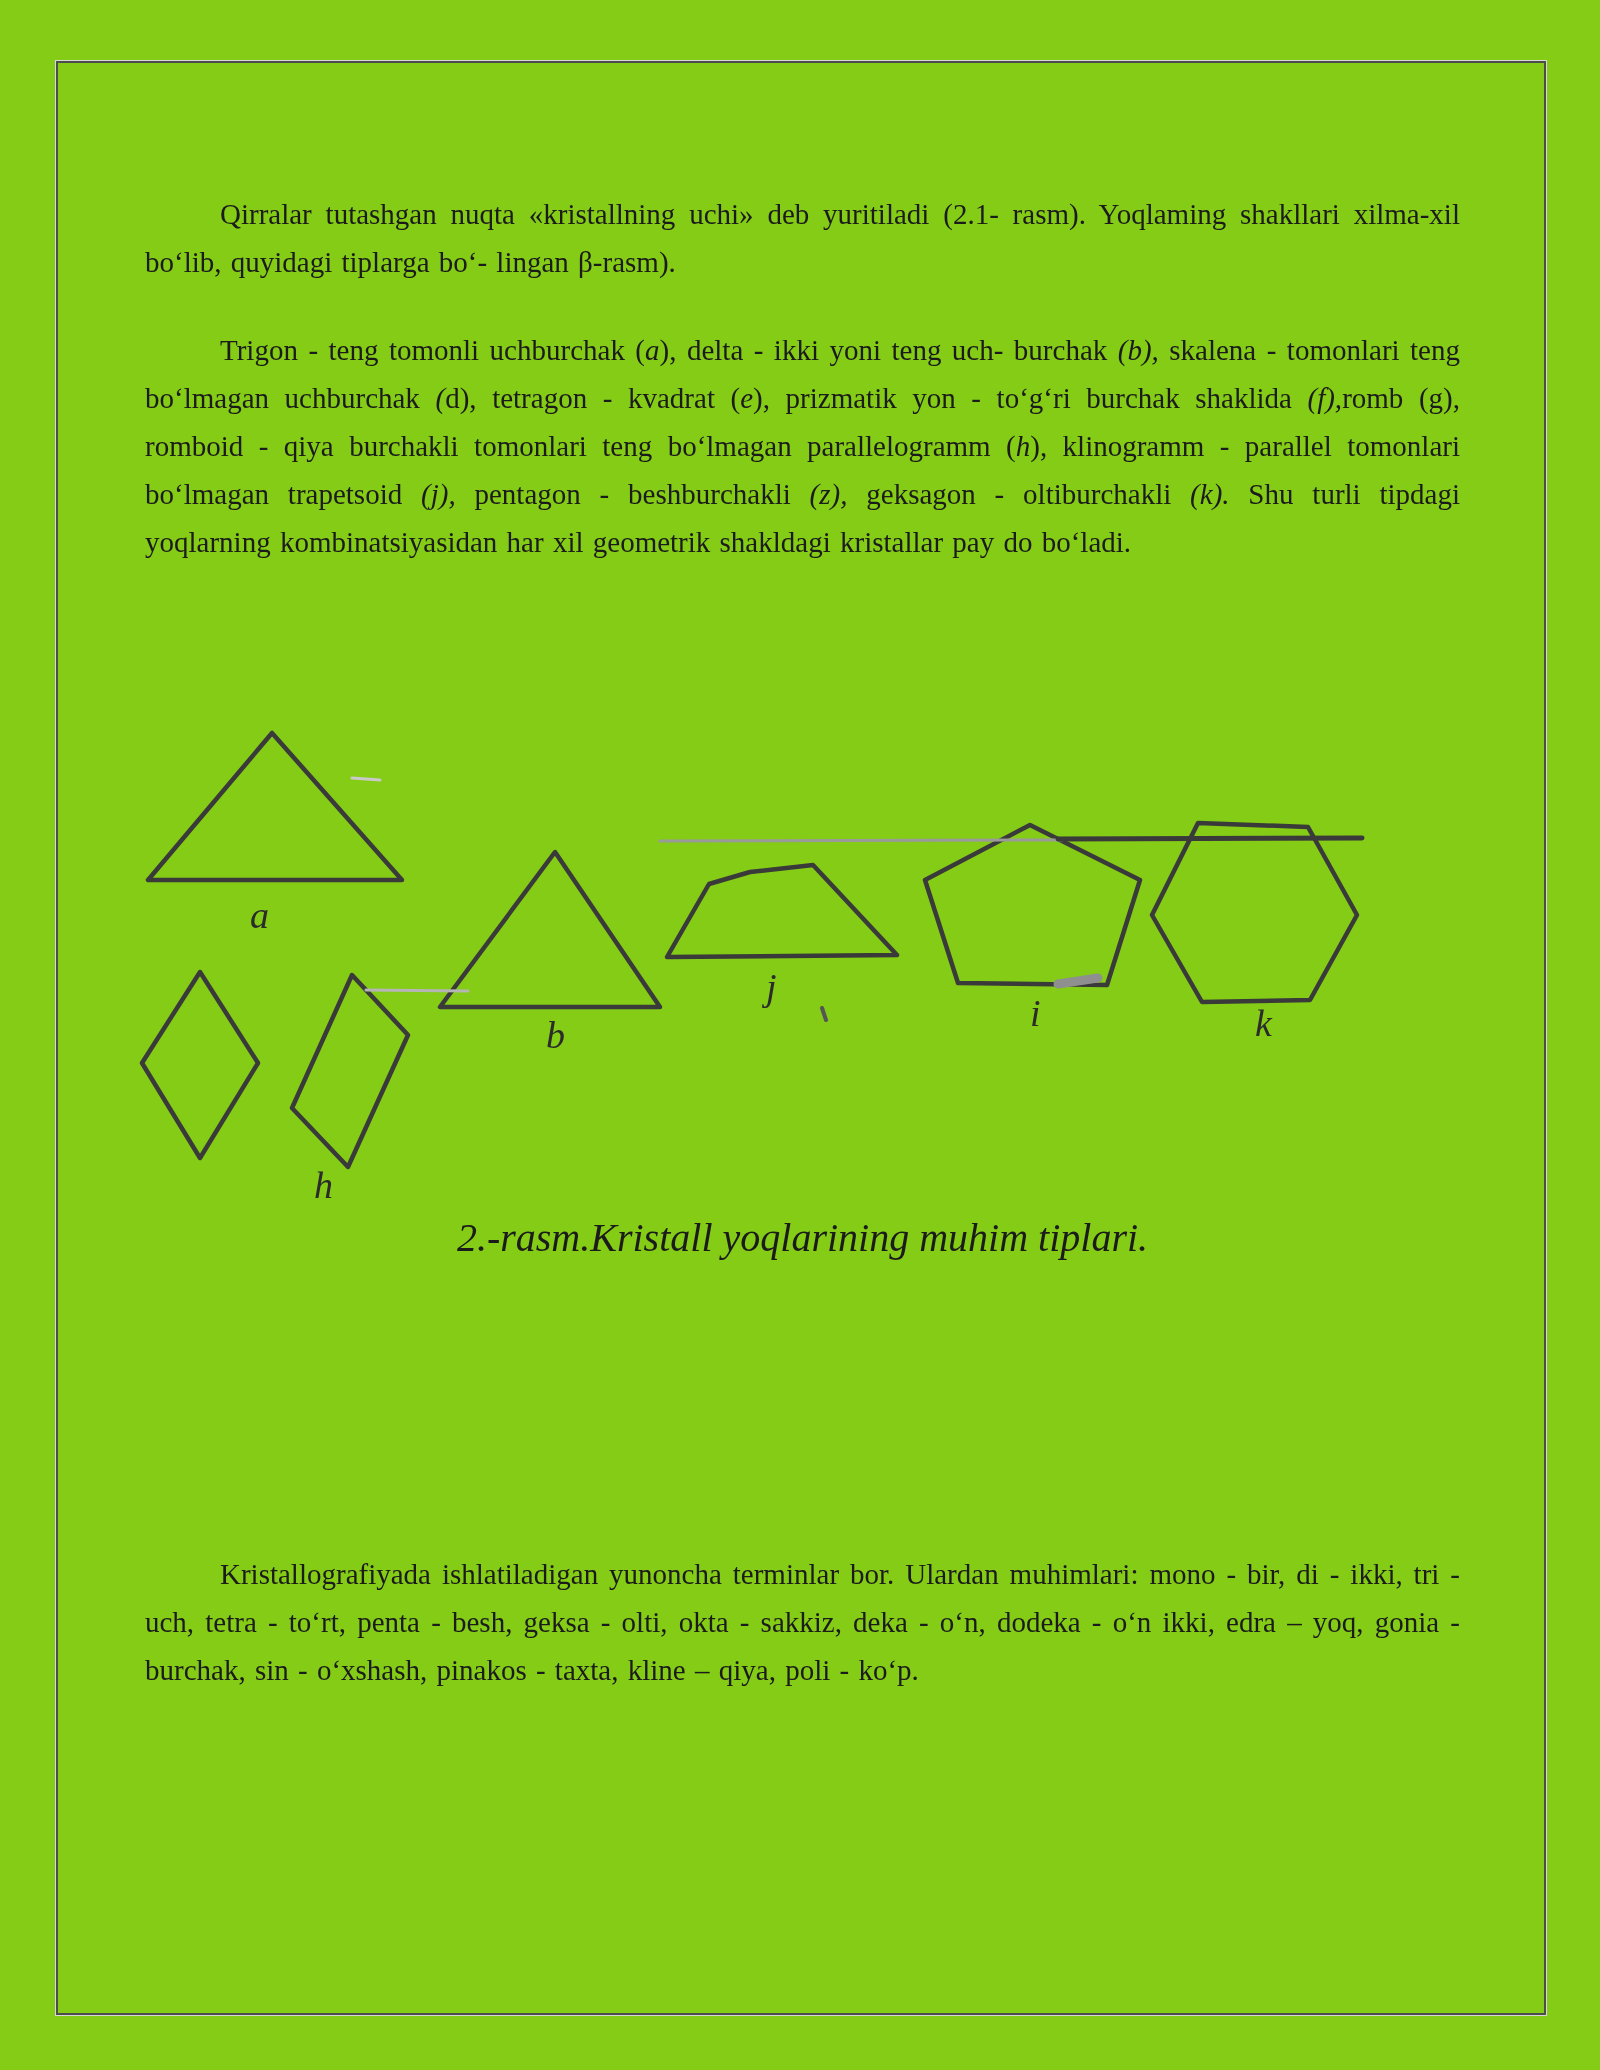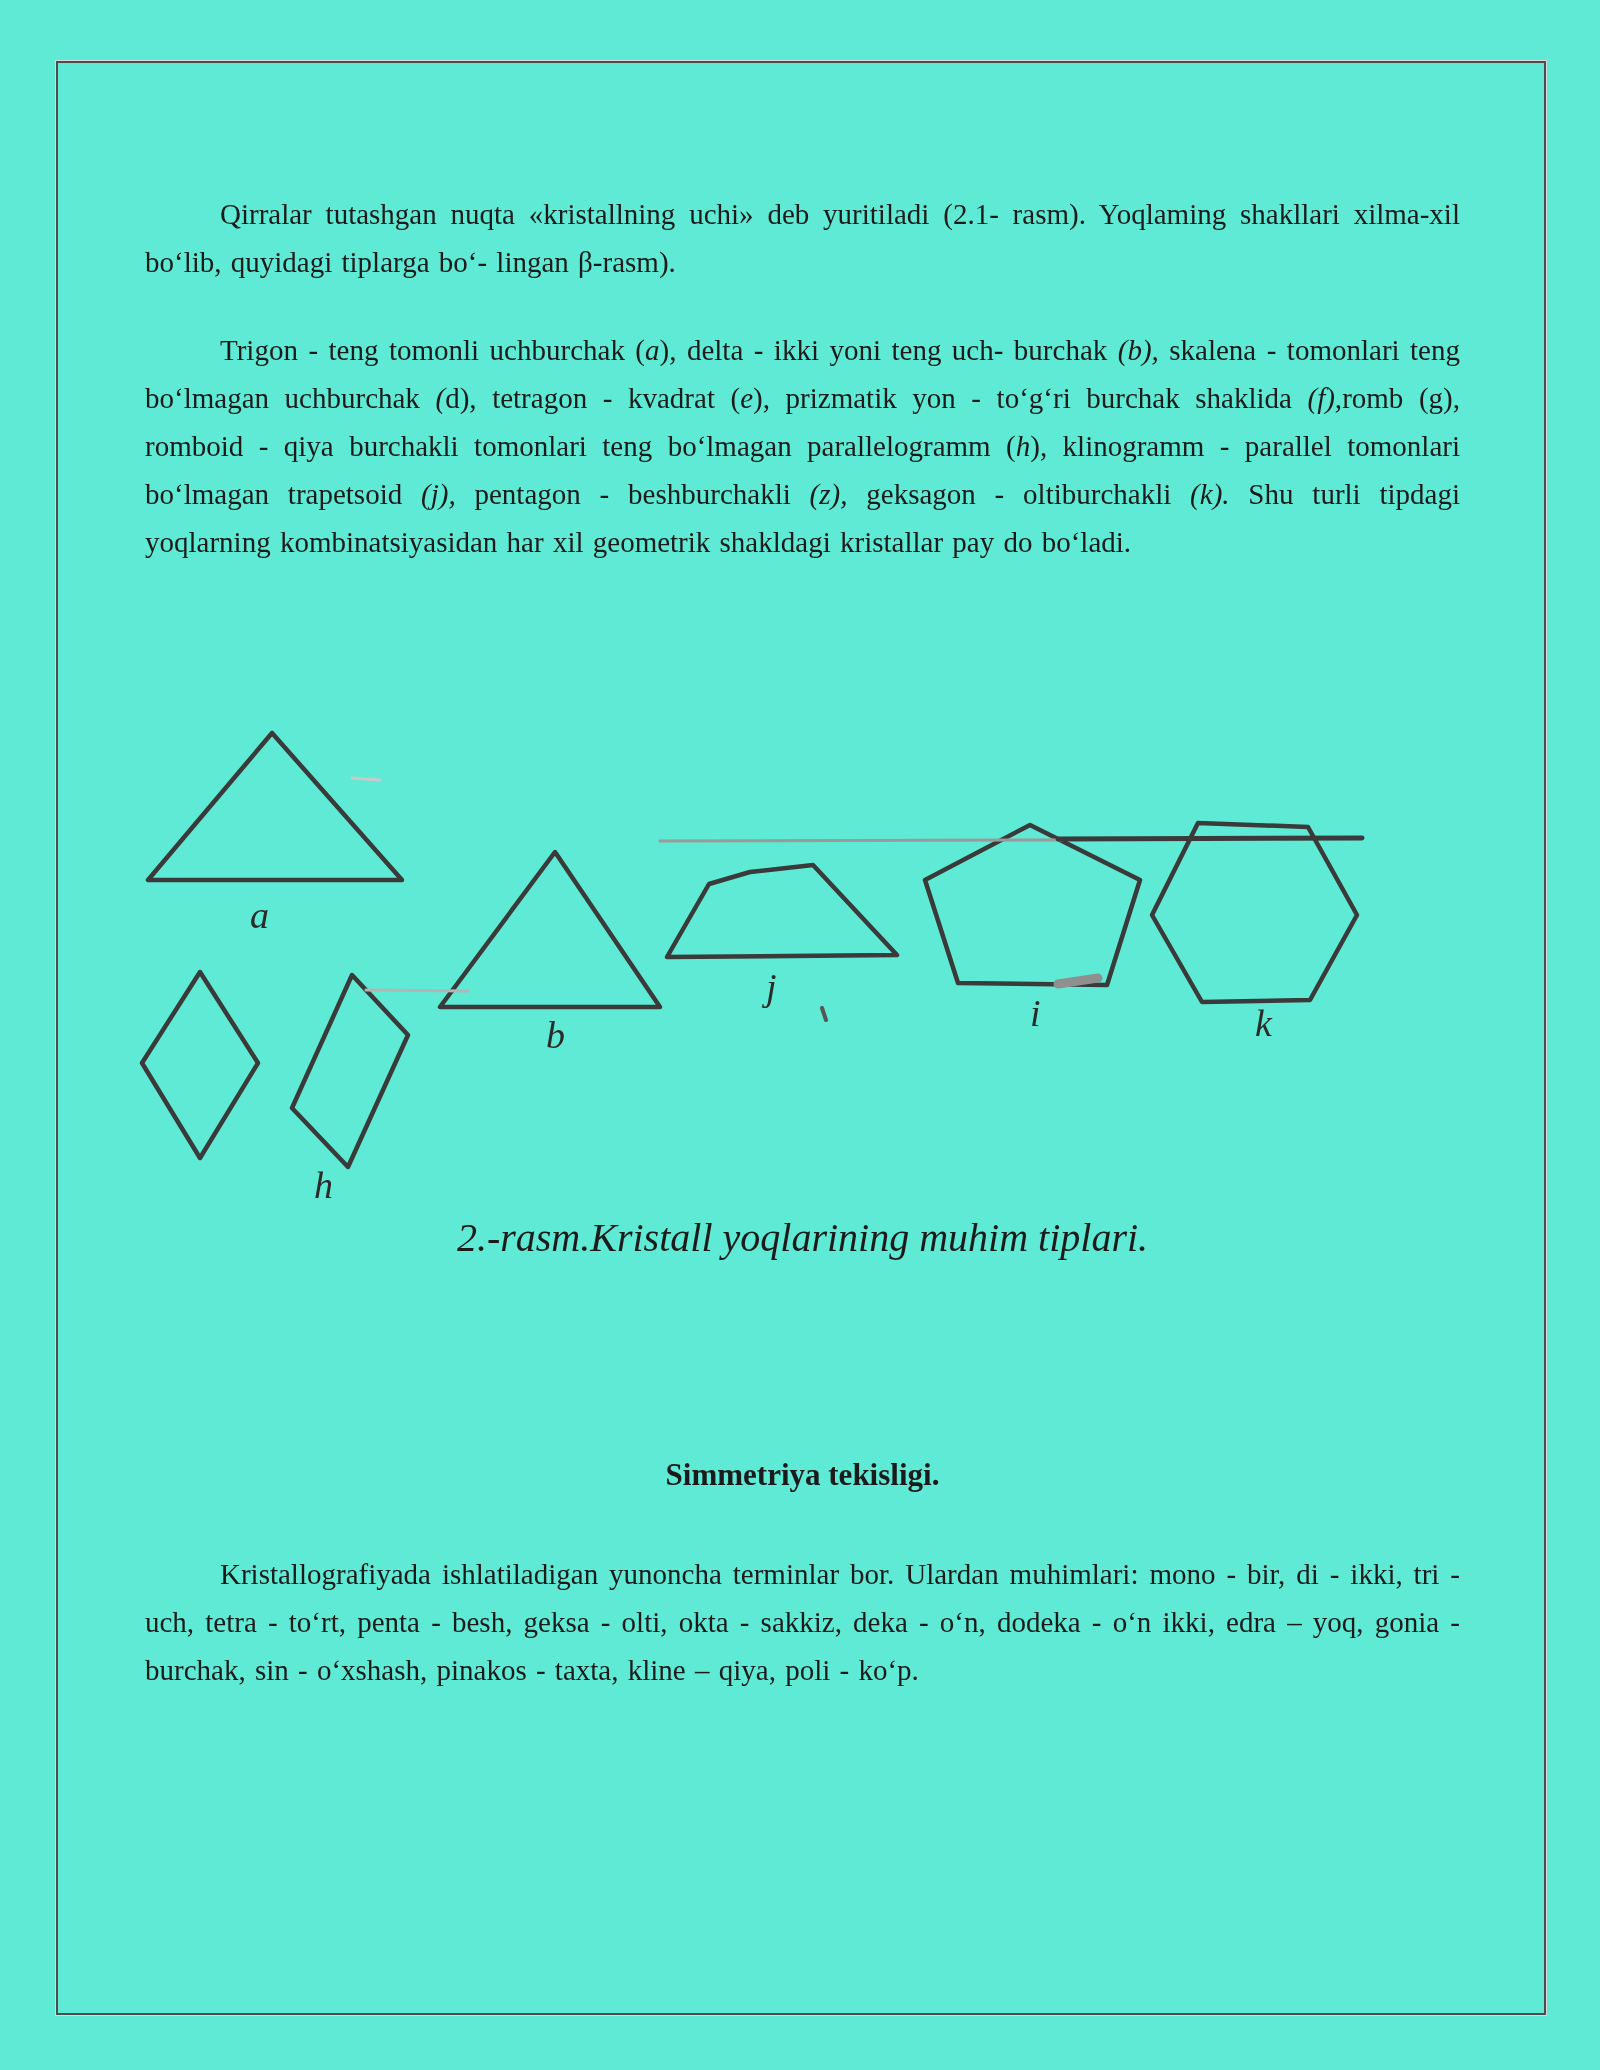--- a/index.html
+++ b/index.html
@@ -1,19 +1,19 @@
 <!DOCTYPE html>
 <html><head>
 <meta charset="utf-8">
 <style>
   html,body{margin:0;padding:0;background:#e8e8e8;}
   .page{
     position:relative;
     width:1600px;height:2070px;
-    background:#5eead4;
+    background:#84cc16;
     overflow:hidden;
     font-family:"Liberation Serif","DejaVu Serif",serif;
     color:#1b1b1b;
   }
   .frame{
     position:absolute;
     left:56px;top:61px;width:1486px;height:1950px;
     border:2px solid #4d4d4d;
     box-shadow:0 0 0 1px #d8d8d8;
   }
@@ -82,17 +82,16 @@
       <text x="546" y="1048">b</text>
       <text x="314" y="1198">h</text>
       <text x="766" y="1000">j</text>
       <text x="1030" y="1026">i</text>
       <text x="1255" y="1036">k</text>
     </svg>
 
   <div class="caption">2.-rasm.Kristall yoqlarining muhim tiplari.</div>
 
 
-  <div class="heading">Simmetriya tekisligi.</div>
 
   <p class="body p4"><span>Kristallografiyada ishlatiladigan yunoncha terminlar bor. Ulardan muhimlari: mono - bir, di - ikki, tri - uch, tetra - to‘rt, penta - besh, geksa - olti, okta - sakkiz, deka - o‘n, dodeka - o‘n ikki, edra – yoq, gonia - burchak, sin - o‘xshash, pinakos - taxta, kline – qiya, poli - ko‘p.</span></p>
 
 </div>
 
 </body></html>

